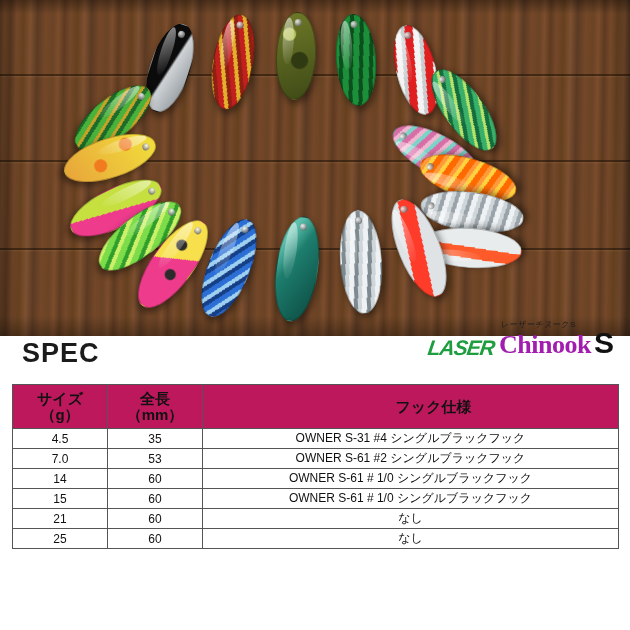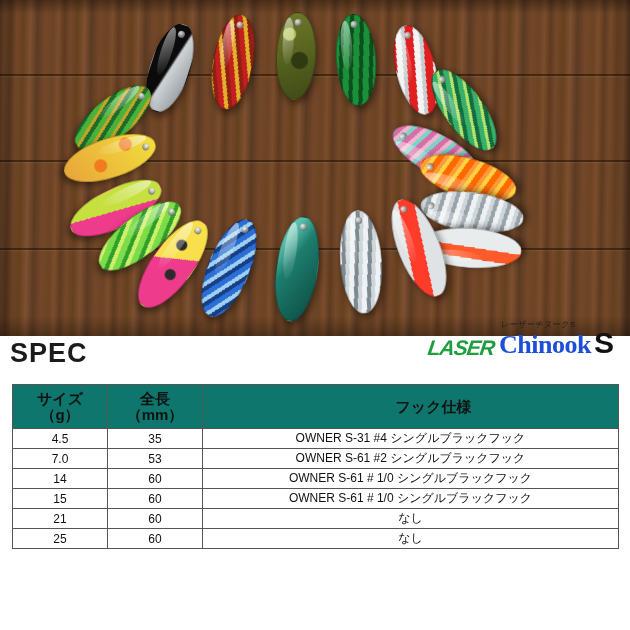--- a/index.html
+++ b/index.html
@@ -83,21 +83,21 @@
 
   
   .spec-bar {
     position: relative;
     height: 48px;
     background: #ffffff;
     padding: 0 14px;
   }
   .spec-title {
     position: absolute;
-    left: 10px;
+    left: 22px;
     top: 2px;
     font-size: 27px;
     font-weight: bold;
     letter-spacing: 1px;
     color: #1b1b1b;
     font-family: "Liberation Sans", sans-serif;
   }
   .logo {
     position: absolute;
     right: 16px;
@@ -124,21 +124,21 @@
     top: -11px;
     left: 2px;
     font-size: 8px;
     color: #1b1b1b;
     letter-spacing: 0.5px;
     white-space: nowrap;
   }
   .logo-chinook {
     font-size: 26px;
     font-weight: bold;
-    color: #1d4ed8;
+    color: #a21caf;
     font-family: "Liberation Serif", serif;
     letter-spacing: -0.5px;
   }
   .logo-s {
     font-size: 30px;
     font-weight: bold;
     color: #111;
     font-family: "Liberation Sans", sans-serif;
     margin-left: 3px;
   }
@@ -156,21 +156,21 @@
   }
   table.spec th, table.spec td {
     border: 1px solid #555;
     text-align: center;
     vertical-align: middle;
   }
   table.spec thead th {
     height: 44px;
     font-size: 15px;
     font-weight: bold;
-    background: #0f766e;
+    background: #be185d;
   }
   table.spec thead th .sub {
     display: block;
     font-size: 15px;
     font-weight: bold;
     line-height: 1.05;
   }
   table.spec tbody td {
     height: 18px;
     font-size: 12px;

